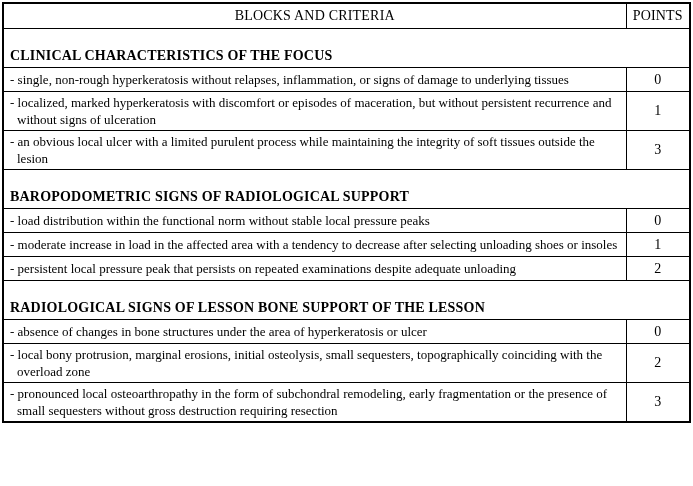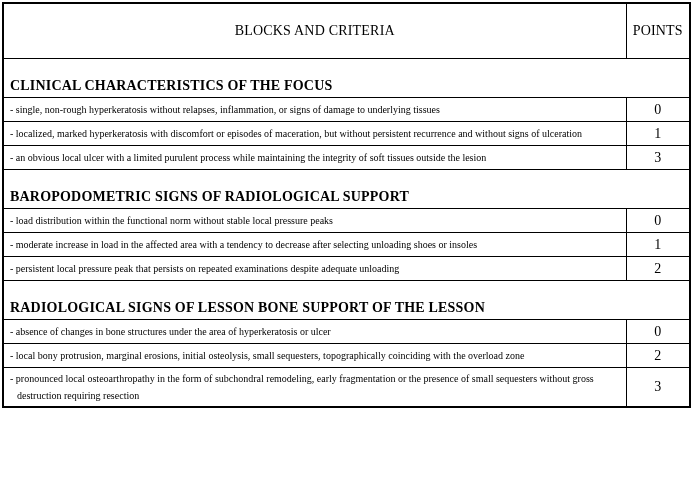--- a/index.html
+++ b/index.html
@@ -24,32 +24,32 @@
     border: 1px solid #000000;
     vertical-align: middle;
     overflow: hidden;
   }
   .col-points { width: 64px; }
   .head-cell {
     text-align: center;
     font-size: 14px;
     font-weight: normal;
     height: 22px;
-    padding: 16px 2px;
+    padding: 1px 2px;
     letter-spacing: 0.2px;
   }
   .section-cell {
     font-weight: bold;
     font-size: 14px;
     height: 20px;
     padding: 17px 4px 1px 6px;
     letter-spacing: 0.2px;
   }
   .criteria-cell {
-    font-size: 10px;
+    font-size: 13px;
     line-height: 17px;
     padding: 2px 3px 2px 13px;
     text-indent: -7px;
     height: 19px;
   }
   .points-cell {
     text-align: center;
     font-size: 14px;
     padding: 0;
   }

